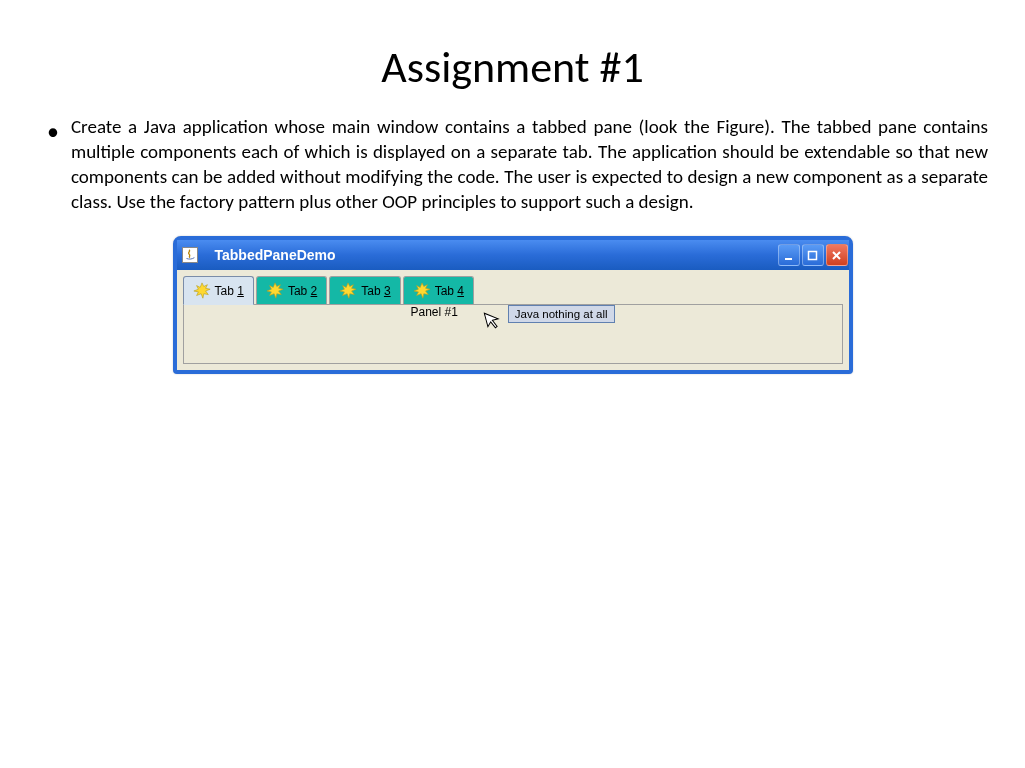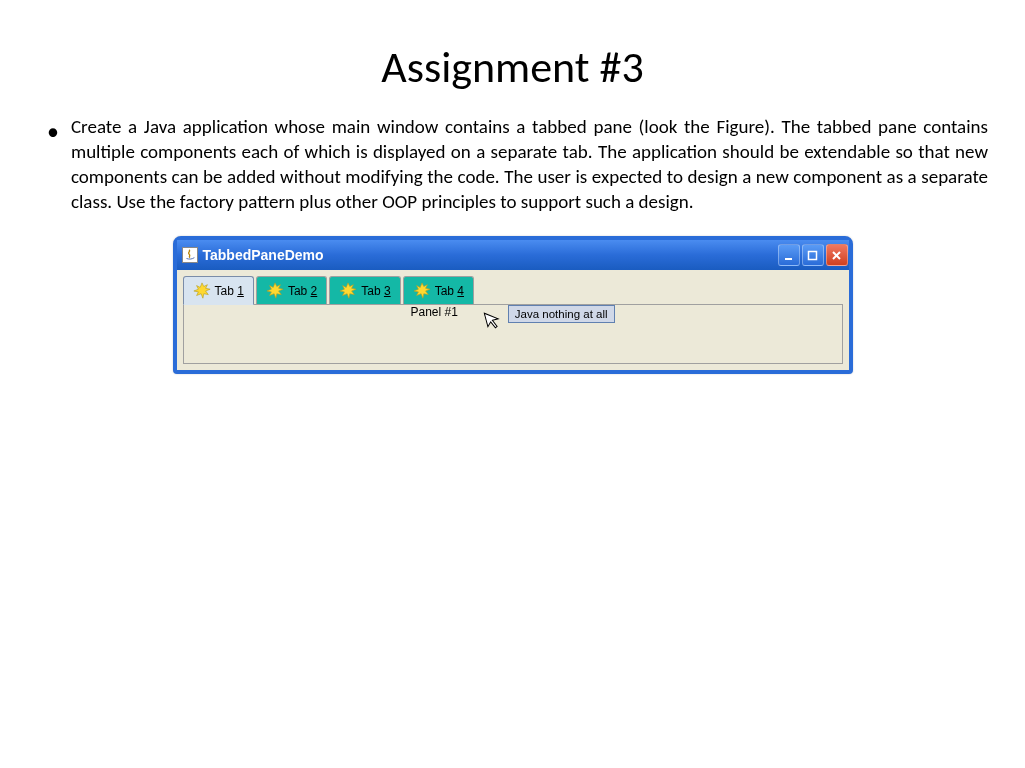--- a/index.html
+++ b/index.html
@@ -62,20 +62,21 @@
       margin-right: 5px;
       display: flex;
       align-items: center;
       justify-content: center;
       font-size: 10px;
       color: #b8860b;
     }
     .title-text {
       font-weight: bold;
       flex: 1;
+      margin-left: 12px;
     }
     .win-btns {
       display: flex;
       gap: 2px;
     }
     .win-btn {
       width: 22px;
       height: 22px;
       border-radius: 3px;
       border: 1px solid #fff5;
@@ -155,21 +156,21 @@
       position: absolute;
       top: 5px;
       left: 302px;
       font-size: 18px;
       transform: rotate(-15deg);
     }
   </style>
 </head>
 <body>
 
-<h1 class="title">Assignment #3</h1>
+<h1 class="title">Assignment #1</h1>
 
 <div class="bullet-row">
   <span class="bullet-dot">•</span>
   <span class="bullet-text">Create a Java application whose main window contains a tabbed pane (look the Figure). The tabbed pane contains multiple components each of which is displayed on a separate tab. The application should be extendable so that new components can be added without modifying the code. The user is expected to design a new component as a separate class. Use the factory pattern plus other OOP principles to support such a design.</span>
 </div>
 
 <div class="figure">
   <div class="win">
     <div class="titlebar">
       <span class="app-icon">

